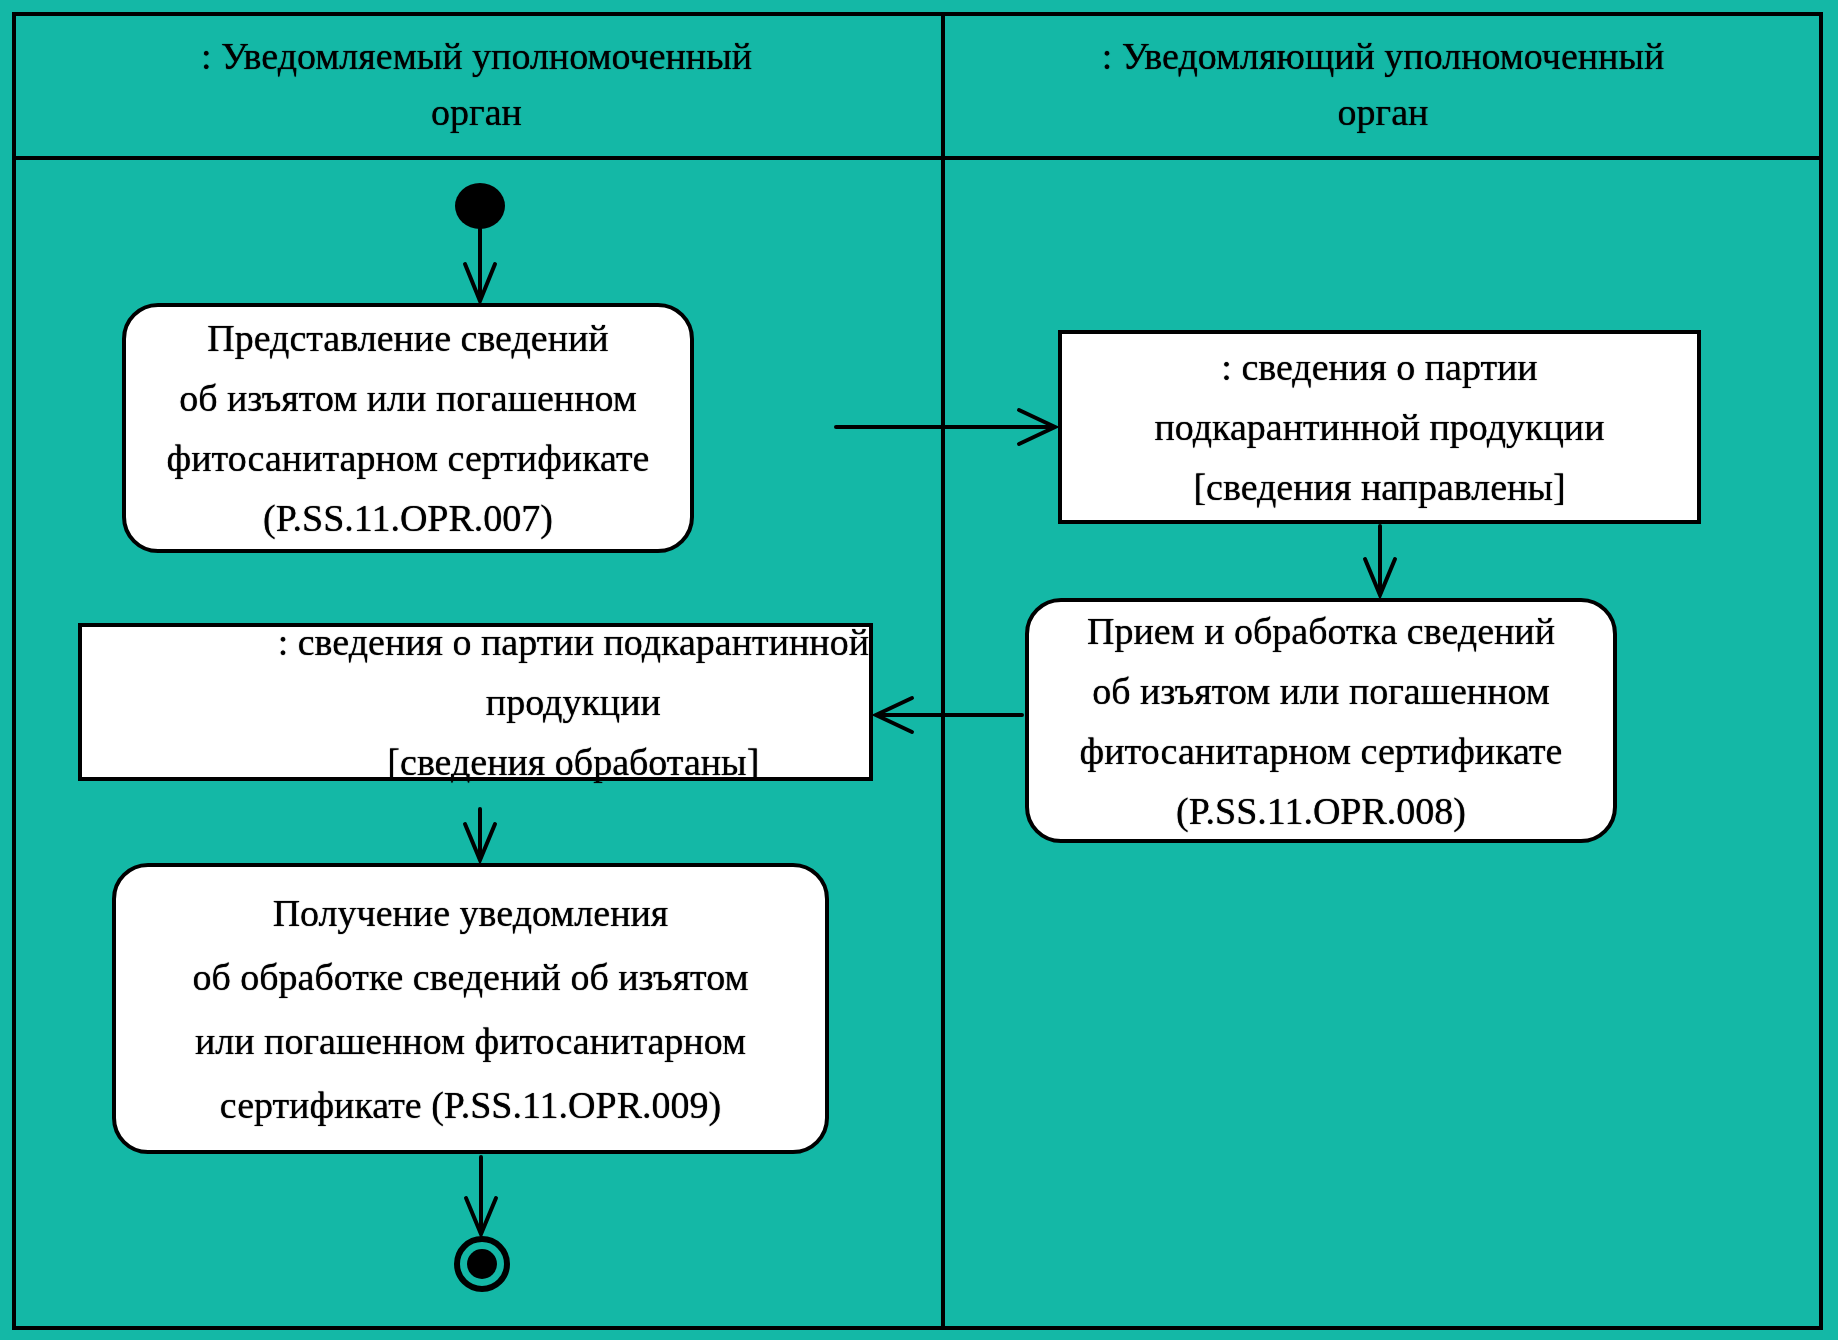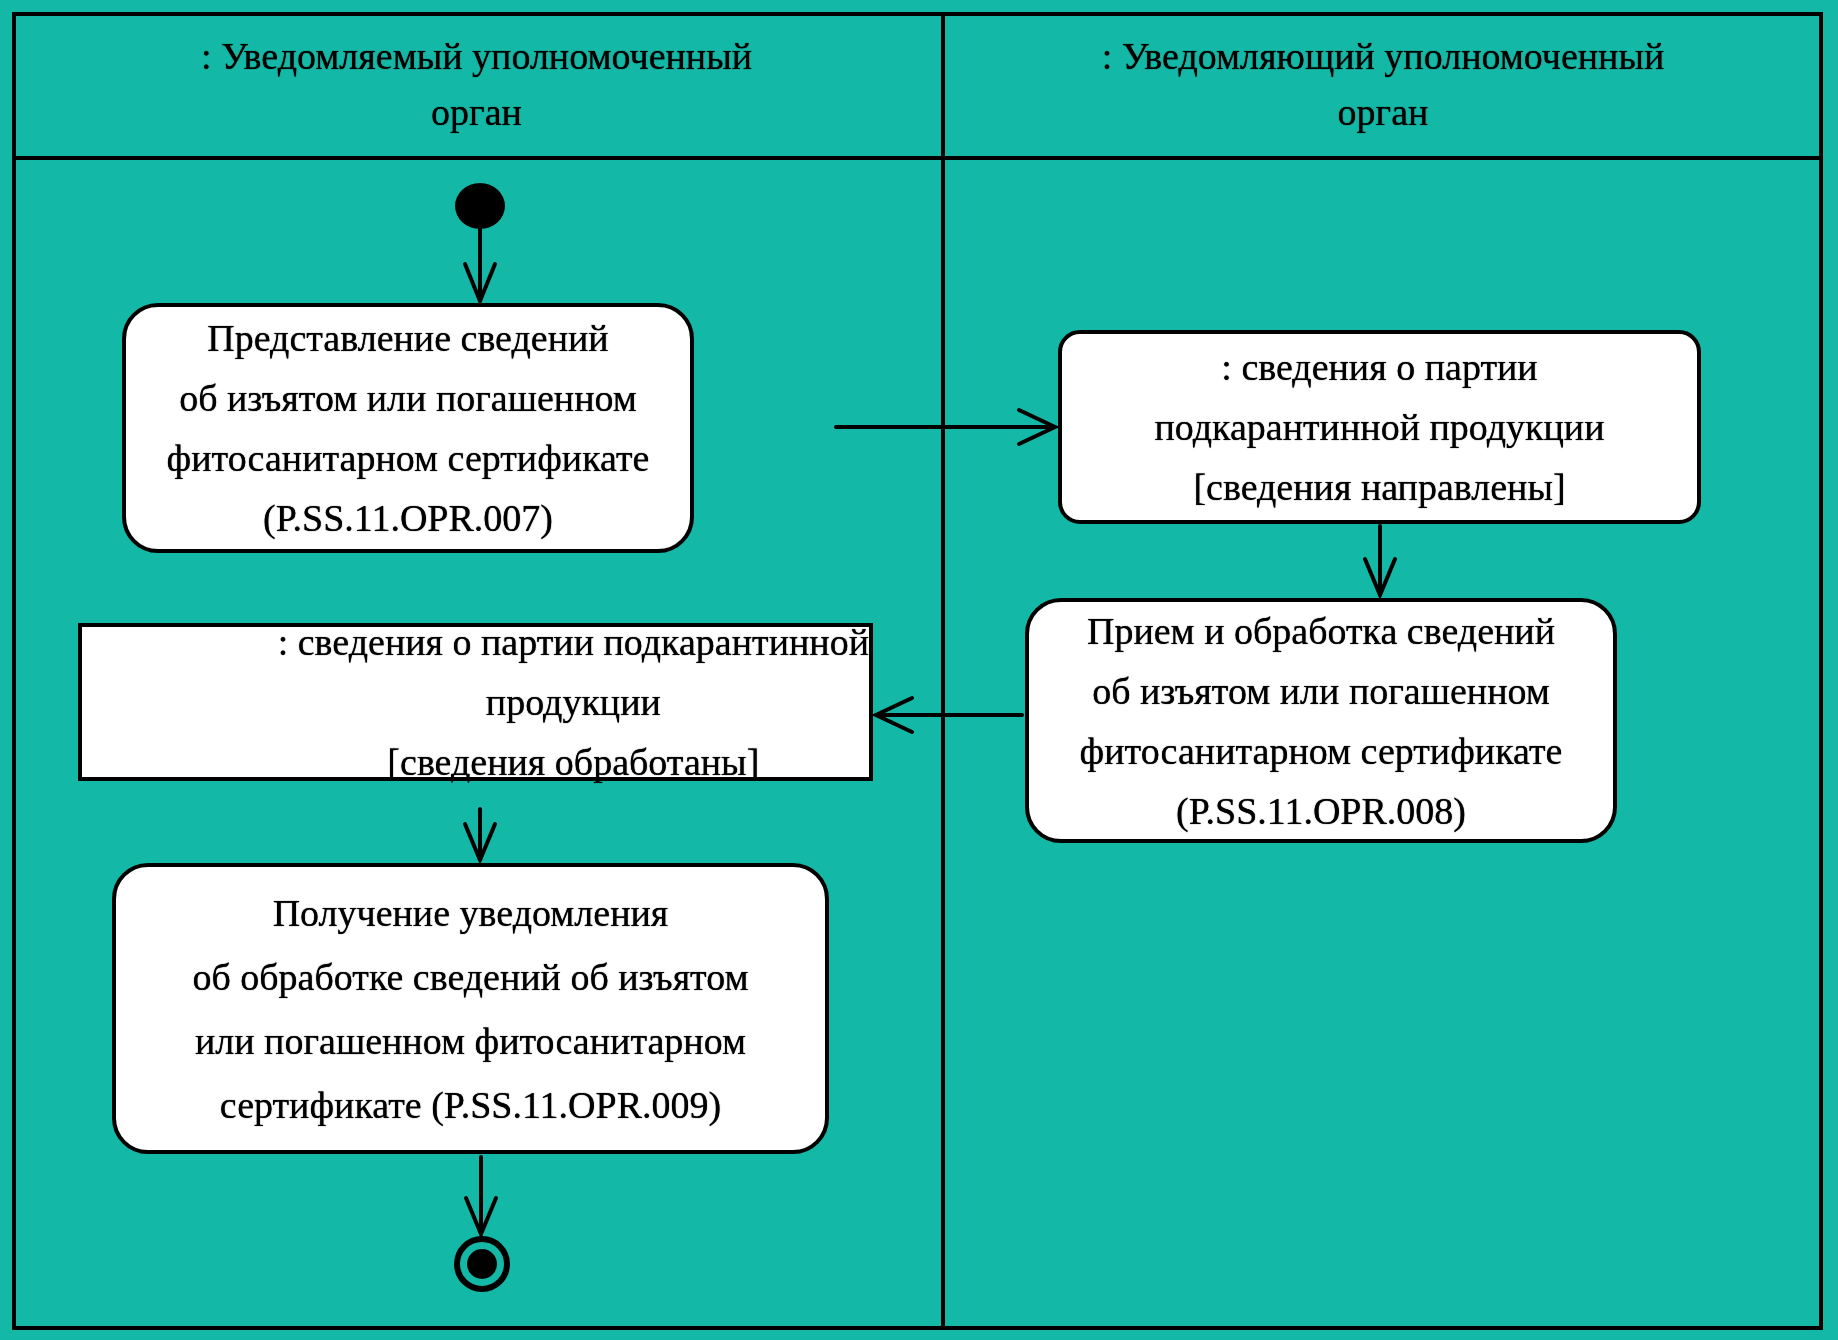--- a/index.html
+++ b/index.html
@@ -58,21 +58,21 @@
     text-align: center;
     font-size: 38px;
     line-height: 60px;
     white-space: pre-line;
     text-shadow: 0 0 1px #000;
   }
   .node.activity { border-radius: 36px; }
   .node.object   { border-radius: 0; }
 
   #box-opr007        { left: 122px;  top: 303px; width: 572px; height: 250px; }
-  #box-obj-sent      { left: 1058px; top: 330px; width: 643px; height: 194px; border-radius: 22px; }
+  #box-obj-sent      { left: 1058px; top: 330px; width: 643px; height: 194px; }
   #box-opr008        { left: 1025px; top: 598px; width: 592px; height: 245px; }
   #box-obj-processed { left: 78px;   top: 623px; width: 795px; height: 158px; justify-content: flex-end; }
   #box-opr009        { left: 112px;  top: 863px; width: 717px; height: 291px; line-height: 64px; text-align: center; }
 
   #wires {
     position: absolute;
     left: 0; top: 0;
     pointer-events: none;
   }
 </style>

